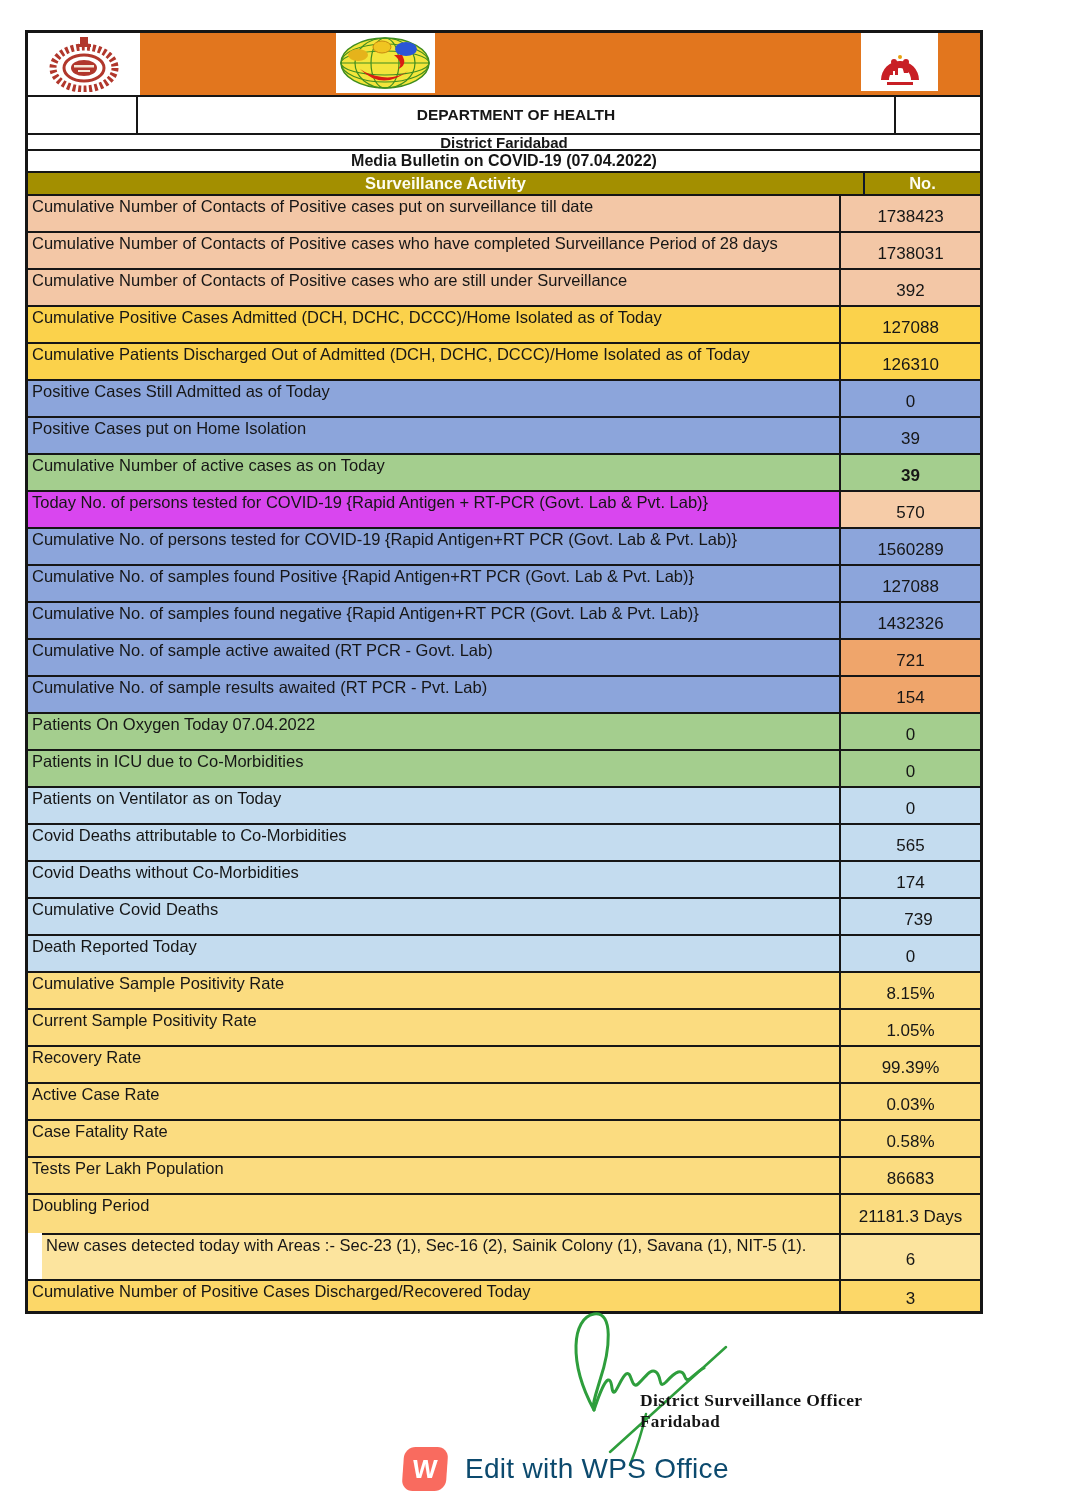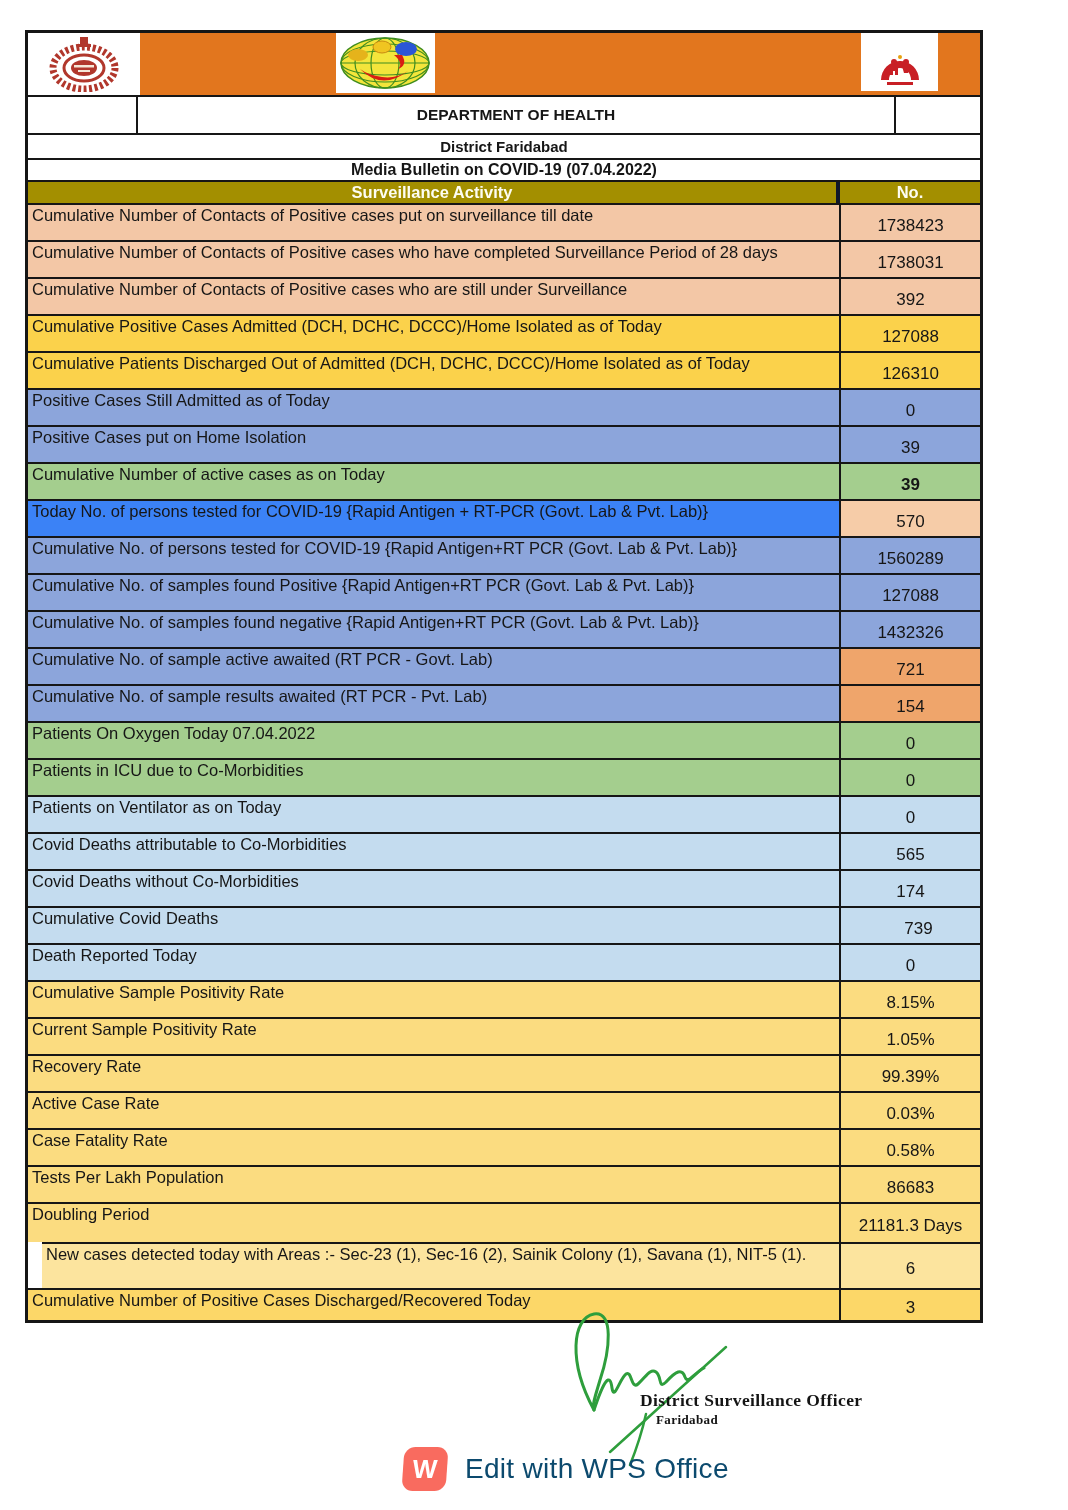--- a/index.html
+++ b/index.html
@@ -15,45 +15,45 @@
   #logo-center{left:308px;width:99px;height:60px;}
   #logo-right{left:833px;width:77px;height:58px;}
 
   .title-row{display:flex;align-items:center;justify-content:center;background:#ffffff;
              border-top:2px solid #161616;box-sizing:border-box;font-weight:600;}
   #row-dept{height:38px;}
   #row-dept .side-cell{height:100%;box-sizing:border-box;}
   #row-dept .left-cell{width:110px;border-right:2px solid #161616;}
   #row-dept .mid-cell{flex:1;display:flex;align-items:center;justify-content:center;font-size:15.5px;}
   #row-dept .right-cell{width:86px;border-left:2px solid #161616;}
-  #row-district{height:25px;font-size:15px;}
+  #row-district{height:16px;font-size:15px;}
   #row-bulletin{height:22px;font-size:16px;}
 
   #row-colhead{display:flex;border-top:2px solid #161616;height:23px;box-sizing:border-box;
                font-weight:bold;font-size:16.5px;color:#FDFDF2;}
   #row-colhead .head-label{flex:1;display:flex;align-items:center;justify-content:center;}
-  #row-colhead .head-no{width:144px;border-left:4px solid #0f172a;box-sizing:border-box;
+  #row-colhead .head-no{width:117px;border-left:2px solid #0f172a;box-sizing:border-box;
                         display:flex;align-items:center;justify-content:center;}
 
   .row{display:flex;height:37px;border-top:2px solid #161616;box-sizing:border-box;}
   .cell{box-sizing:border-box;}
   .cell.label{flex:1;font-size:16.5px;padding:1px 4px 4px 4px;line-height:19px;overflow:hidden;white-space:nowrap;}
   .cell.value{width:141px;border-left:2px solid #161616;display:flex;align-items:center;justify-content:center;
               font-size:17px;padding-top:6px;}
   .cell.value.bold{font-weight:bold;}
   #table-body .row:nth-child(28){height:40px;}
   #table-body .row:nth-child(29){height:46px;margin-left:14px;}
   #table-body .row:nth-child(30){height:32px;}
 
   
   #signature{position:absolute;left:548px;top:1302px;width:230px;height:165px;pointer-events:none;}
   #signatory-title{position:absolute;left:640px;top:1390px;font-family:"Liberation Serif", serif;
                    font-weight:bold;font-size:17.5px;letter-spacing:0.4px;color:#141414;}
-  #signatory-place{position:absolute;left:656px;top:1412px;font-family:"Liberation Serif", serif;
-                   font-weight:bold;font-size:13px;letter-spacing:0.4px;color:#141414;text-align:right;}
+  #signatory-place{position:absolute;left:640px;top:1412px;font-family:"Liberation Serif", serif;
+                   font-weight:bold;font-size:17px;letter-spacing:0.4px;color:#141414;text-align:right;}
 
   #wps-watermark{position:absolute;left:403px;top:1447px;display:flex;align-items:center;gap:18px;}
   #wps-logo{width:44px;height:44px;border-radius:11px;background:#F96B5F;display:flex;align-items:center;
             justify-content:center;color:#ffffff;font-weight:800;font-size:26px;transform:skewX(-4deg);}
   #wps-text{font-size:28px;color:#0c4a6e;letter-spacing:0.3px;}
 </style>
 </head>
 <body>
 
 <div id="page">
@@ -140,21 +140,21 @@
   </div>
         <div class="row">
     <div class="cell label" style="background: rgb(140, 165, 219);">Positive Cases put on Home Isolation</div>
     <div class="cell value" style="background: rgb(140, 165, 219);">39</div>
   </div>
         <div class="row">
     <div class="cell label" style="background: rgb(164, 206, 142);">Cumulative Number of active cases as on Today</div>
     <div class="cell value bold" style="background: rgb(164, 206, 142);">39</div>
   </div>
         <div class="row">
-    <div class="cell label" style="background: #3b82f6;">Today No. of persons tested for COVID-19 {Rapid Antigen + RT-PCR (Govt. Lab &amp; Pvt. Lab)}</div>
+    <div class="cell label" style="background: #d946ef;">Today No. of persons tested for COVID-19 {Rapid Antigen + RT-PCR (Govt. Lab &amp; Pvt. Lab)}</div>
     <div class="cell value" style="background: rgb(246, 204, 168);">570</div>
   </div>
         <div class="row">
     <div class="cell label" style="background: rgb(140, 165, 219);">Cumulative No. of persons tested for COVID-19 {Rapid Antigen+RT PCR (Govt. Lab &amp; Pvt. Lab)}</div>
     <div class="cell value" style="background: rgb(140, 165, 219);">1560289</div>
   </div>
         <div class="row">
     <div class="cell label" style="background: rgb(140, 165, 219);">Cumulative No. of samples found Positive  {Rapid Antigen+RT PCR (Govt. Lab &amp; Pvt. Lab)}</div>
     <div class="cell value" style="background: rgb(140, 165, 219);">127088</div>
   </div>

